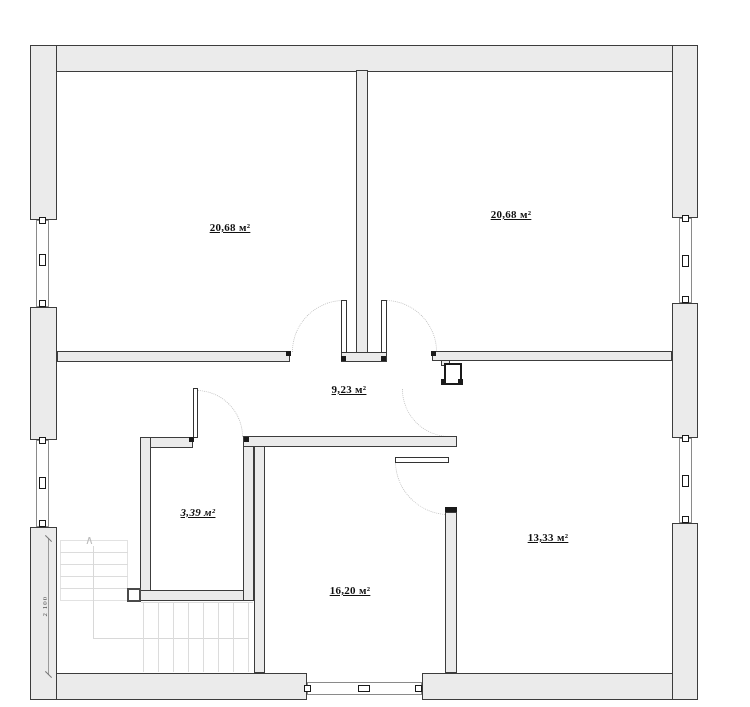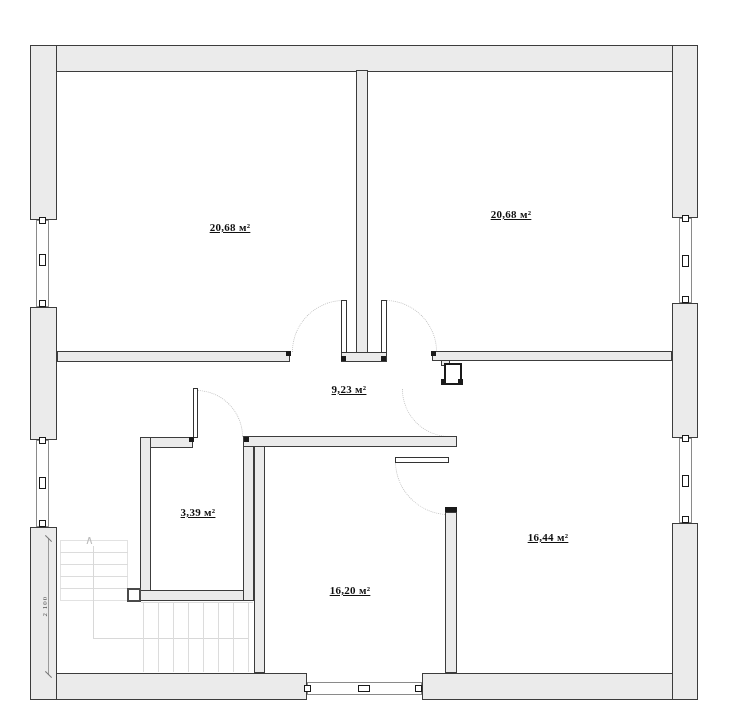--- a/index.html
+++ b/index.html
@@ -156,17 +156,17 @@
   <div class="stair-v" style="left:248px;top:602px;height:70px;"></div>
 
   <div class="dim-line"></div>
   <div class="dim-tick" style="left:44px;top:538px;"></div>
   <div class="dim-tick" style="left:44px;top:674px;"></div>
   <div class="dim-label">2 100</div>
 
   <div class="room-label" style="left:230px;top:227px;">20,68 м²</div>
   <div class="room-label" style="left:511px;top:214px;">20,68 м²</div>
   <div class="room-label" style="left:307px;top:389px;margin-left:42px;">9,23 м²</div>
-  <div class="room-label" style="left:198px;top:512px;">3,39 м²</div>
+  <div class="room-label" style="left:198px;top:512px;font-style:italic;">3,39 м²</div>
   <div class="room-label" style="left:350px;top:590px;">16,20 м²</div>
-  <div class="room-label" style="left:548px;top:537px;">16,44 м²</div>
+  <div class="room-label" style="left:548px;top:537px;">13,33 м²</div>
 
 </div>
 
 </body></html>

